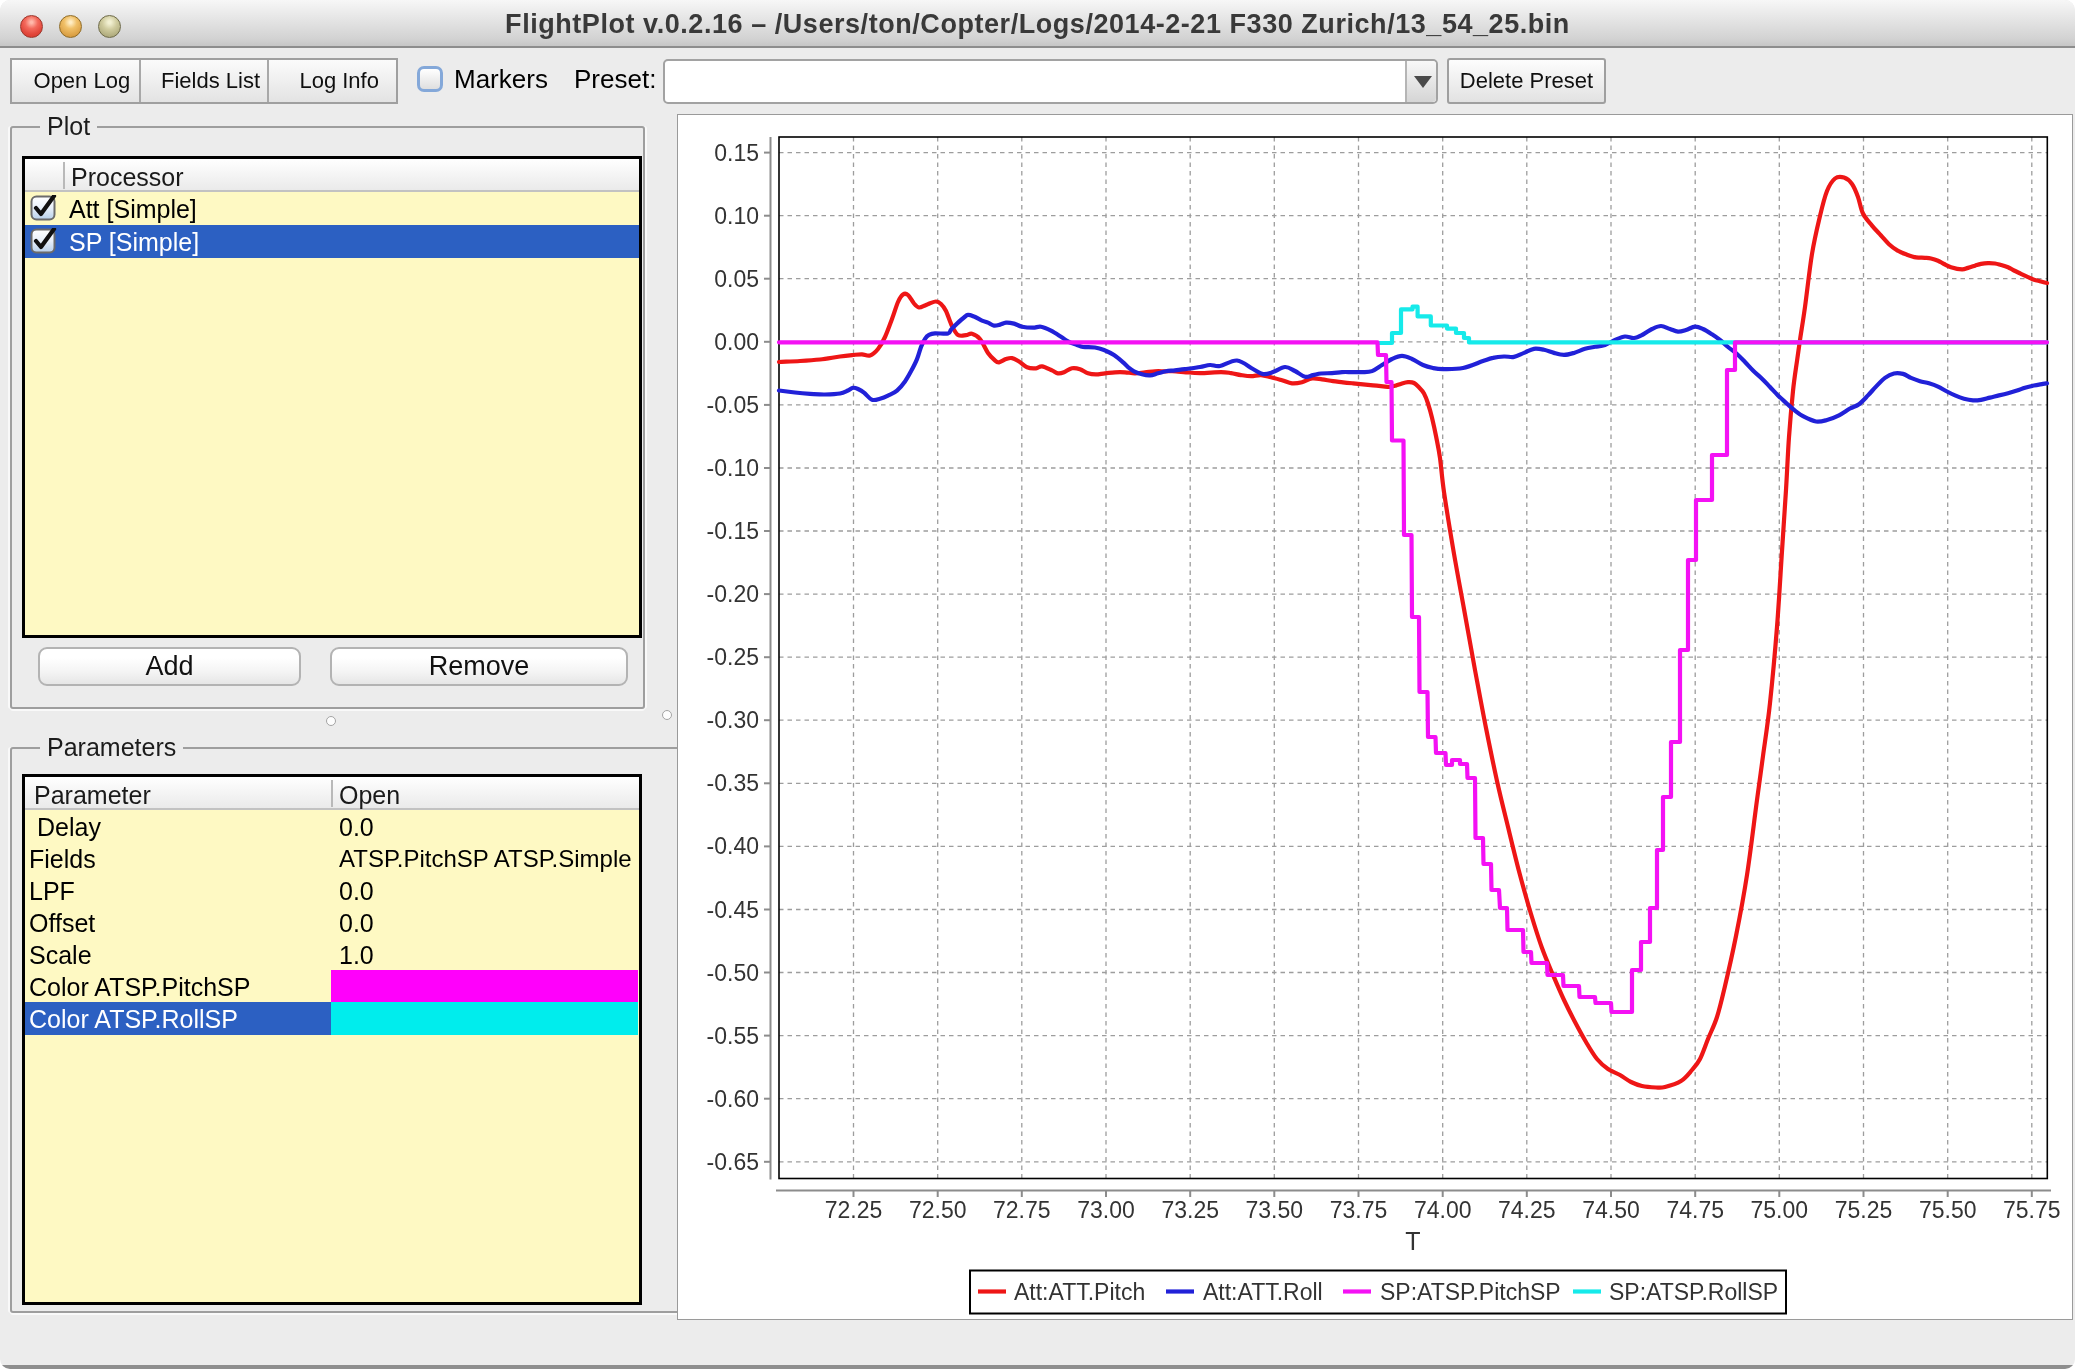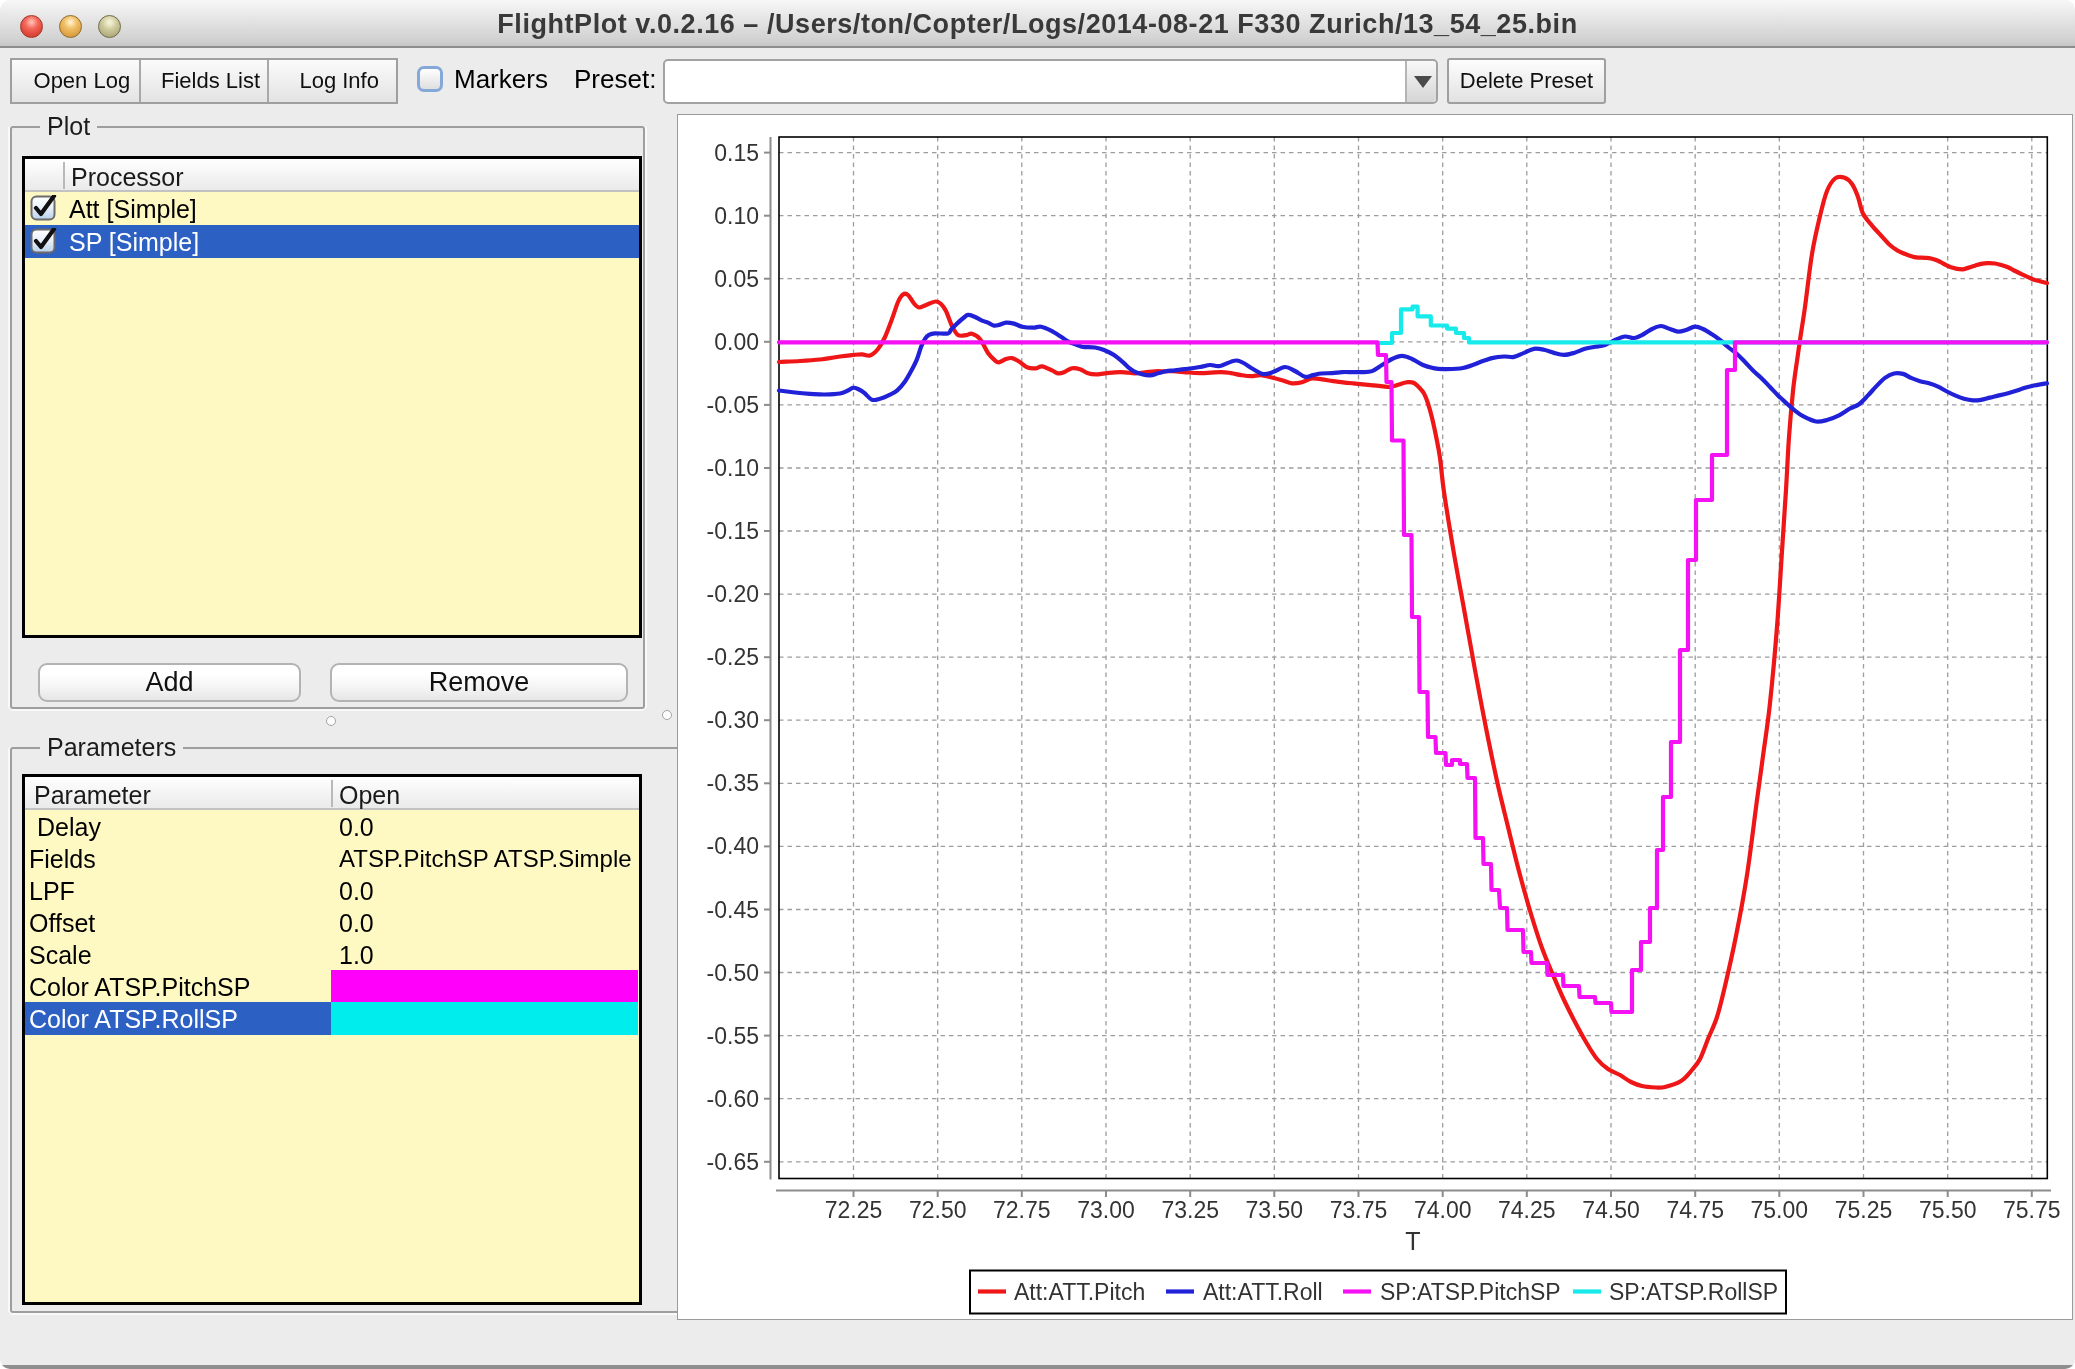--- a/index.html
+++ b/index.html
@@ -29,37 +29,37 @@
 .dtable { position:absolute; background:#fef9c3; border:3.5px solid #000; overflow:hidden; }
 #ptable { left:10px; top:28px; width:620px; height:482px; }
 #parTable { left:10px; top:25px; width:620px; height:531px; }
 .thead { position:absolute; left:0; top:0; right:0; height:33px; background:linear-gradient(#ffffff,#eaeaea); border-bottom:2px solid #c2c2c2; }
 .thead span { position:absolute; top:4px; font-size:25px; color:#1a1a1a; }
 .vsep { position:absolute; top:3px; width:2px; height:27px; background:#b9b9b9; }
 .row { position:absolute; left:0; right:0; height:33px; font-size:25px; color:#000; }
 .rowsel { background:#2c60c2; color:#fff; }
 .rtext { position:absolute; top:3px; white-space:nowrap; }
 
-.button { position:absolute; height:39px; border:2px solid #b3b3b3; border-radius:9px; background:linear-gradient(#ffffff 25%,#f4f4f4 65%,#e6e6e6); font-size:27px; color:#111; display:flex; align-items:center; justify-content:center;margin-top:16px; }
+.button { position:absolute; height:39px; border:2px solid #b3b3b3; border-radius:9px; background:linear-gradient(#ffffff 25%,#f4f4f4 65%,#e6e6e6); font-size:27px; color:#111; display:flex; align-items:center; justify-content:center; }
 
 .grip { position:absolute; width:10px; height:10px; border-radius:50%; border:1.5px solid #a4a4a4; background:#fdfdfd; }
 
 .sw { position:absolute; }
 #chartbox { position:absolute; left:677px; top:114px; width:1396px; height:1206px; background:#fff; border:1px solid #9a9a9a; }
 #bottombar { position:absolute; left:0; bottom:0; width:2075px; height:4px; background:#8e8e8e; border-radius:0 0 9px 9px; }
 #chart { position:absolute; left:-1px; top:-1px; }
 </style></head>
 <body>
 <div id="win">
  <div id="bottombar"></div>
  <div id="tbar">
   <div class="ball" id="ball1"></div>
   <div class="ball" id="ball2"></div>
   <div class="ball" id="ball3"></div>
-  <div id="title">FlightPlot v.0.2.16 – /Users/ton/Copter/Logs/2014-08-21 F330 Zurich/13_54_25.bin</div>
+  <div id="title">FlightPlot v.0.2.16 – /Users/ton/Copter/Logs/2014-2-21 F330 Zurich/13_54_25.bin</div>
  </div>
  <div id="btngroup">
       <div class="tbtn">Open Log</div>
       <div class="tbtn">Fields List</div>
       <div class="tbtn">Log Info</div>
     </div>
  <div id="mcheck"></div>
  <div id="mlabel">Markers</div>
  <div id="plabel">Preset:</div>
  <div id="combo">

